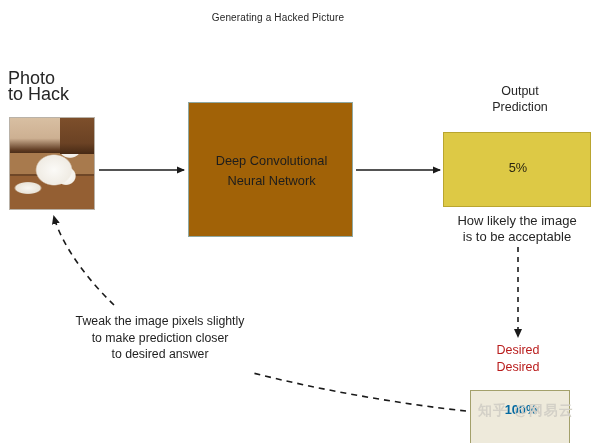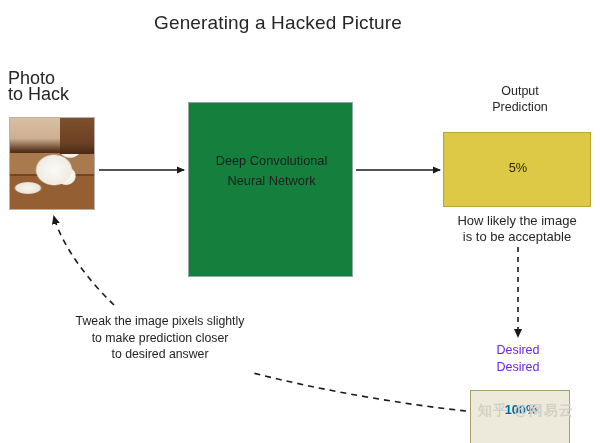--- a/index.html
+++ b/index.html
@@ -17,21 +17,21 @@
     color: #1a1a1a;
   }
 
   
   #title {
     position: absolute;
     left: 0;
     top: 12px;
     width: 556px;
     text-align: center;
-    font-size: 19px;
+    font-size: 10px;
     letter-spacing: 0.15px;
     color: #262626;
   }
 
   
   #arrows {
     position: absolute;
     left: 0; top: 0;
     width: 600px; height: 443px;
     pointer-events: none;
@@ -95,22 +95,22 @@
     width: 40%; height: 40%;
     background: linear-gradient(180deg,#7d4f2b 0%, #6b4224 70%, #462914 100%);
   }
 
   
   #cnn-box {
     position: absolute;
     left: 188px;
     top: 102px;
     width: 165px;
-    height: 175px;
-    background: #15803d;
+    height: 135px;
+    background: #a16207;
     border: 1px solid #8fa8a2;
     box-sizing: border-box;
     text-decoration: underline;
   }
   #cnn-label {
     position: absolute;
     left: 0;
     top: 48px;
     width: 165px;
     text-align: center;
@@ -162,21 +162,21 @@
 
   
   #desired-label {
     position: absolute;
     left: 463px;
     top: 342px;
     width: 110px;
     text-align: center;
     font-size: 12.5px;
     line-height: 16.5px;
-    color: #6d28d9;
+    color: #b91c1c;
   }
   #desired-box {
     position: absolute;
     left: 470px;
     top: 390px;
     width: 100px;
     height: 58px;
     background: #eeeadb;
     border: 1px solid #a3a06b;
     box-sizing: border-box;

